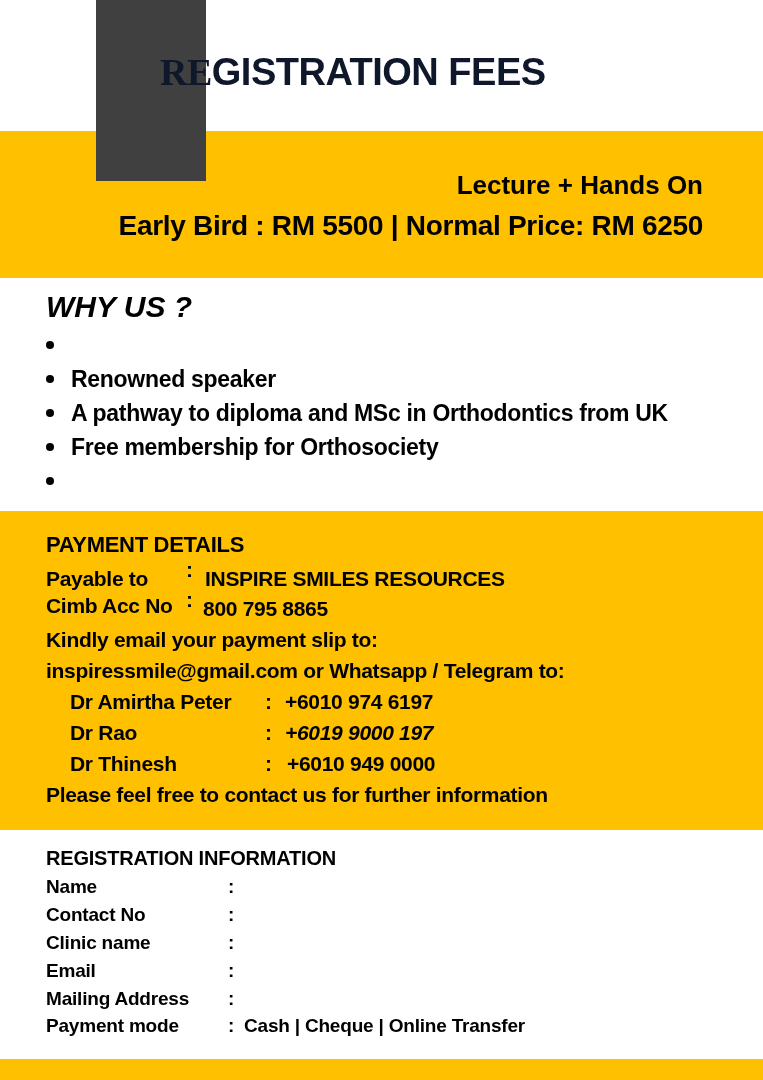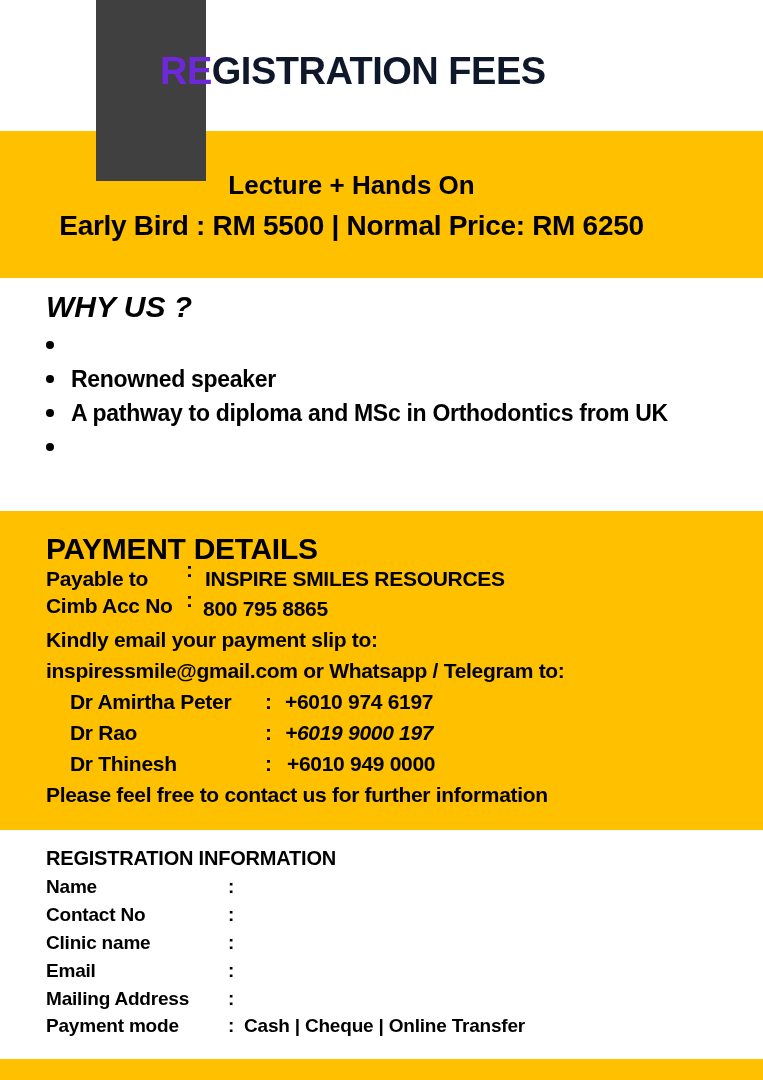--- a/index.html
+++ b/index.html
@@ -2,23 +2,23 @@
 <html><head>
 <meta charset="utf-8">
 <style>
   html, body { margin:0; padding:0; }
   body { width:763px; height:1080px; position:relative; overflow:hidden; background:#ffffff;
          font-family:"Liberation Sans", sans-serif; color:#000; font-weight:bold; }
   .abs { position:absolute; }
   .yellow { background:#FFC000; }
   .dark { background:#404040; }
   .title { position:absolute; left:160px; top:50px; font-size:38px; letter-spacing:-0.5px; white-space:nowrap; }
-  .title .re { color:#6d28d9; }
+  .title .re { color:#0f172a;font-family:Liberation Serif, serif; }
   .title .rest { color:#0f172a; }
-  .center { text-align:center; width:703px; left:0; }
+  .center { text-align:right; width:703px; left:0; }
   .why-title { font-style:italic; font-size:30px; }
   ul.bullets { list-style:none; margin:0; padding:0; position:absolute; left:46px; top:330px; }
   ul.bullets li { font-size:23px; height:34px; line-height:30px; white-space:nowrap; letter-spacing:-0.3px; }
   ul.bullets li .dot { display:inline-block; width:8px; height:8px; border-radius:50%; background:#000; margin-right:17px; vertical-align:middle; position:relative; top:-2px; }
   .line { position:absolute; white-space:nowrap; font-size:21px; letter-spacing:-0.3px; }
   .small { font-size:19px; letter-spacing:-0.2px;text-align:center; }
 </style>
 </head>
 <body>
 
@@ -31,25 +31,26 @@
 </div>
 
 <div class="abs center" style="top:170px;font-size:26px;">Lecture + Hands On</div>
 <div class="abs center" style="top:210px;font-size:28px;letter-spacing:-0.3px;">Early Bird : RM 5500 | Normal Price: RM 6250</div>
 
 <div class="abs why-title" style="left:46px;top:290px;">WHY US ?</div>
 <ul class="bullets">
   <li><span class="dot"></span></li>
   <li><span class="dot"></span><span>Renowned speaker</span></li>
   <li><span class="dot"></span><span>A pathway to diploma and MSc in Orthodontics from UK</span></li>
+  <li><span class="dot"></span><span>Free membership for Orthosociety</span></li>
   <li><span class="dot"></span></li>
 </ul>
 
 <div class="abs yellow" style="left:0;top:511px;width:763px;height:319px;"></div>
-<div class="line" style="left:46px;top:532px;font-size:30px;">PAYMENT DETAILS</div>
+<div class="line" style="left:46px;top:532px;font-size:22px;">PAYMENT DETAILS</div>
 <div class="line" style="left:46px;top:567px;">Payable to</div>
 <div class="line" style="left:186px;top:558px;">:</div>
 <div class="line" style="left:205px;top:567px;">INSPIRE SMILES RESOURCES</div>
 <div class="line" style="left:46px;top:594px;text-align:right;">Cimb Acc No</div>
 <div class="line" style="left:186px;top:588px;">:</div>
 <div class="line" style="left:203px;top:597px;">800 795 8865</div>
 <div class="line" style="left:46px;top:628px;">Kindly email your payment slip to:</div>
 <div class="line" style="left:46px;top:659px;"><span>inspiressmile@gmail.com or Whatsapp / Telegram to:</span></div>
 
 <div class="line" style="left:70px;top:690px;">Dr  Amirtha Peter</div>

